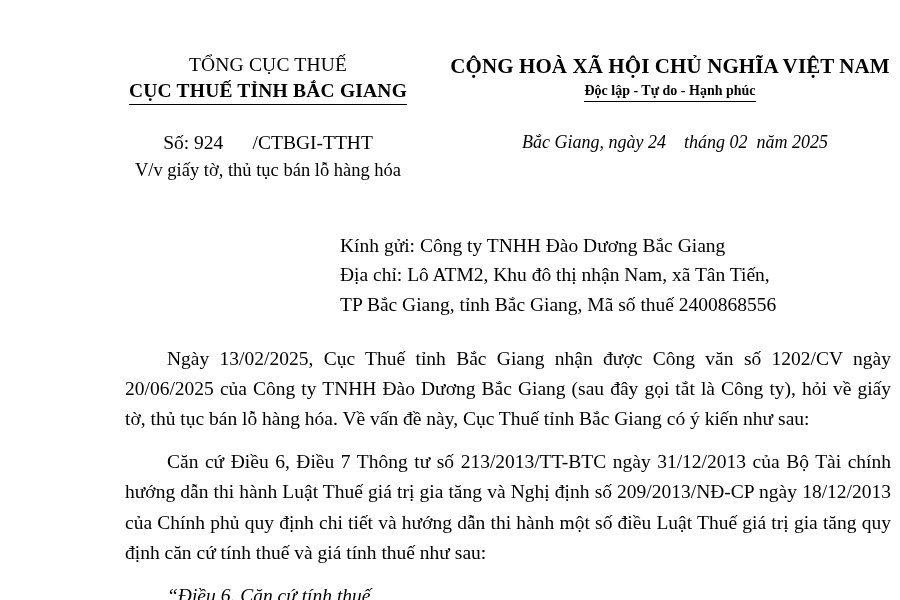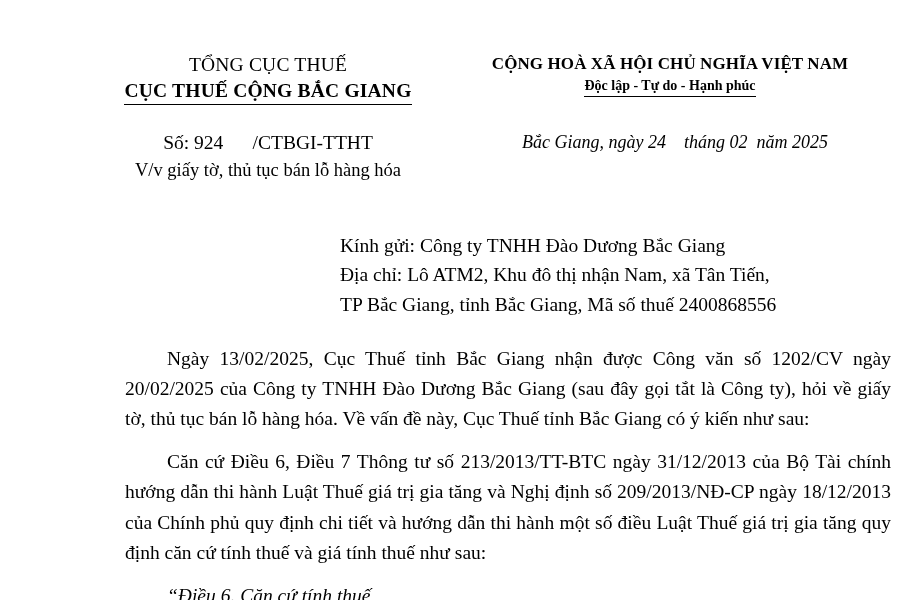--- a/index.html
+++ b/index.html
@@ -50,21 +50,21 @@
   .org-line.bold {
     font-weight: bold;
   }
   .org-underline {
     display: inline-block;
     border-bottom: 1.6px solid #000;
     padding-bottom: 1px;
     line-height: 1.2;
   }
   .nation-line {
-    font-size: 17px;
+    font-size: 21px;
     font-weight: bold;
     letter-spacing: 0.1px;
     line-height: 1.4;
   }
   .motto-line {
     font-size: 14px;
     font-weight: bold;
     line-height: 1.45;
   }
   .motto-underline {
@@ -149,21 +149,21 @@
 </style>
 </head>
 <body>
 
 <div class="page">
 
   <div class="header">
     <div class="header-left">
       <div class="org-line">TỔNG CỤC THUẾ</div>
       <div class="org-line bold">
-        <span class="org-underline">CỤC THUẾ CỘNG BẮC GIANG</span>
+        <span class="org-underline">CỤC THUẾ TỈNH BẮC GIANG</span>
       </div>
     </div>
     <div class="header-right">
       <div class="nation-line">CỘNG HOÀ XÃ HỘI CHỦ NGHĨA VIỆT NAM</div>
       <div class="motto-line">
         <span class="motto-underline">Độc lập - Tự do - Hạnh phúc</span>
       </div>
     </div>
   </div>
 
@@ -177,19 +177,19 @@
     </div>
   </div>
 
   <div class="recipient">
     <div>Kính gửi: Công ty TNHH Đào Dương Bắc Giang</div>
     <div>Địa chỉ: Lô ATM2, Khu đô thị nhận Nam, xã Tân Tiến,</div>
     <div>TP Bắc Giang, tỉnh Bắc Giang, Mã số thuế 2400868556</div>
   </div>
 
   <div class="body">
-    <p class="para indent">Ngày 13/02/2025, Cục Thuế tỉnh Bắc Giang nhận được Công văn số 1202/CV ngày 20/02/2025 của Công ty TNHH Đào Dương Bắc Giang (sau đây gọi tắt là Công ty), hỏi về giấy tờ, thủ tục bán lỗ hàng hóa. Về vấn đề này, Cục Thuế tỉnh Bắc Giang có ý kiến như sau:</p>
+    <p class="para indent">Ngày 13/02/2025, Cục Thuế tỉnh Bắc Giang nhận được Công văn số 1202/CV ngày 20/06/2025 của Công ty TNHH Đào Dương Bắc Giang (sau đây gọi tắt là Công ty), hỏi về giấy tờ, thủ tục bán lỗ hàng hóa. Về vấn đề này, Cục Thuế tỉnh Bắc Giang có ý kiến như sau:</p>
     <p class="para indent spaced">Căn cứ Điều 6, Điều 7 Thông tư số 213/2013/TT-BTC ngày 31/12/2013 của Bộ Tài chính hướng dẫn thi hành Luật Thuế giá trị gia tăng và Nghị định số 209/2013/NĐ-CP ngày 18/12/2013 của Chính phủ quy định chi tiết và hướng dẫn thi hành một số điều Luật Thuế giá trị gia tăng quy định căn cứ tính thuế và giá tính thuế như sau:</p>
     <p class="quote-head">“Điều 6. Căn cứ tính thuế</p>
 
   </div>
 
 </div>
 
 </body></html>

